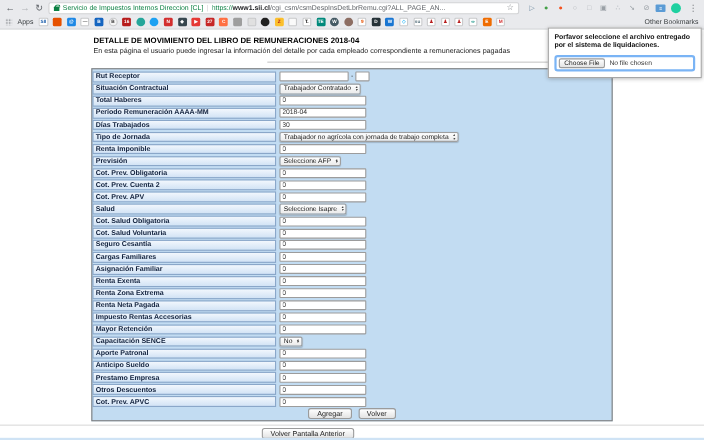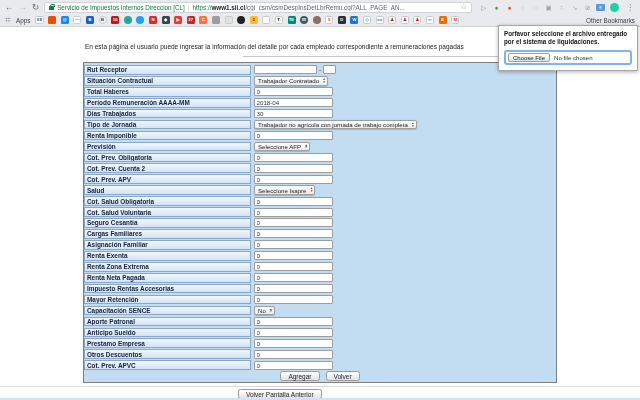--- a/index.html
+++ b/index.html
@@ -147,20 +147,21 @@
         <span class="fav bd" style="background: rgb(255, 255, 255); color: rgb(183, 28, 28);">♟</span>
         <span class="fav bd" style="background: rgb(255, 255, 255); color: rgb(0, 137, 123);">∞</span>
         <span class="fav" style="background: rgb(239, 108, 0); color: rgb(255, 255, 255);">E</span>
         <span class="fav bd" style="background: rgb(255, 255, 255); color: rgb(211, 47, 47);">M</span>
       </div>
     <span class="other-bm">Other Bookmarks</span>
   </div>
 </div>
 
 <div class="page">
+  <div class="pg-title">DETALLE DE MOVIMIENTO DEL LIBRO DE REMUNERACIONES 2018-04</div>
   <div class="pg-sub">En esta página el usuario puede ingresar la información del detalle por cada empleado correspondiente a remuneraciones pagadas</div>
   <div class="hr1"></div>
 
   <div class="ftable">
     <div>
         <div class="frow">
           <div class="flabel">Rut Receptor</div>
           <div class="fval">
             <input type="text" class="tin rut1" style="">
             <span class="dash">-</span>

